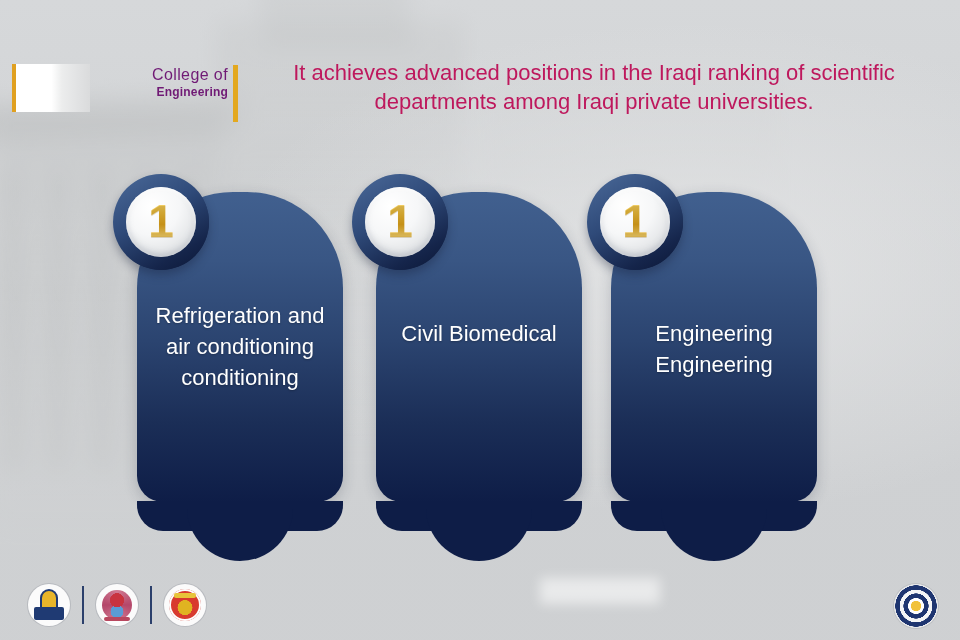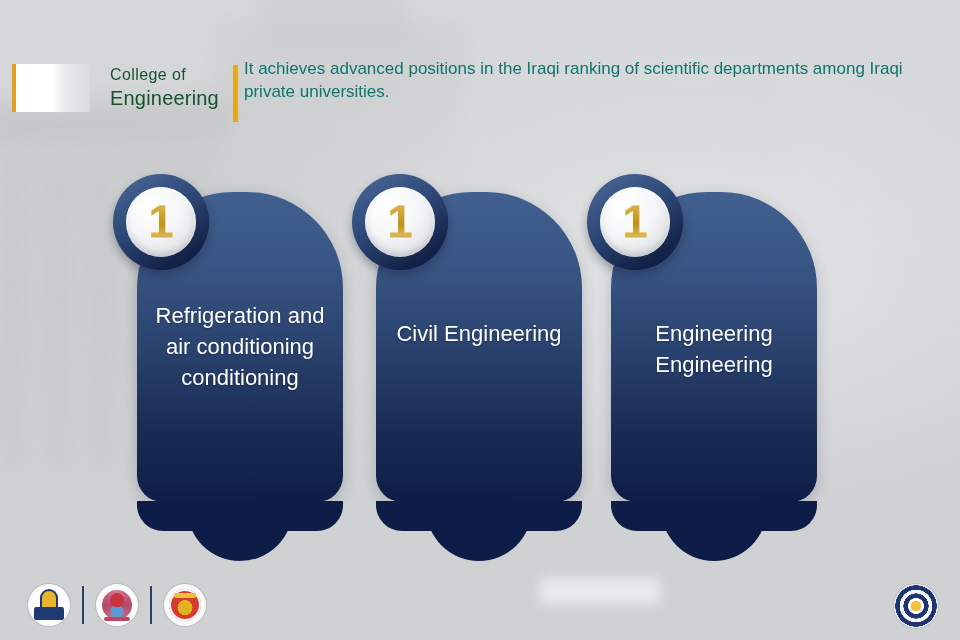--- a/index.html
+++ b/index.html
@@ -115,50 +115,52 @@
     height: 48px;
     background: linear-gradient(90deg, #ffffff 0%, #ffffff 48%, #eceded 62%, #e2e3e4 82%, #dadbdc 100%);
     border-left: 4px solid #e0a020;
     box-sizing: border-box;
   }
   .logo-text {
     position: absolute;
     left: 110px;
     top: 6px;
     width: 118px;
-    text-align: left;
-    color: #14532d;
+    text-align: right;
+    color: #701a75;
     line-height: 1.32;
   }
   .logo-text .l1 {
     font-size: 16px;
     letter-spacing: 0.4px;
     display: block;
   }
   .logo-text .l2 {
-    font-size: 20px;
+    font-size: 12px;
     letter-spacing: 0.2px;
     display: block;
+    font-weight: bold;
   }
   .gold-divider {
     position: absolute;
     left: 233px;
     top: 7px;
     width: 5px;
     height: 57px;
     background: #e3a81f;
   }
   .headline {
     position: absolute;
     left: 244px;
     top: 0px;
     width: 700px;
-    font-size: 17px;
+    font-size: 22px;
     line-height: 1.33;
-    color: #0f766e;
+    color: #be185d;
+    text-align: center;
   }
 
   
   .cards {
     position: absolute;
     left: 0;
     top: 0;
     width: 960px;
     height: 640px;
   }
@@ -423,21 +425,21 @@
 
     <div class="pin" style="left:376px; top:192px;">
       <div class="pin-body">
         <div class="badge">
           <div class="badge-ring">
             <div class="badge-inner">
               <span class="badge-num">1</span>
             </div>
           </div>
         </div>
-        <div class="pin-label two-line">Civil Engineering</div>
+        <div class="pin-label two-line">Civil Biomedical</div>
       </div>
       <div class="pin-tail-wrap">
         <div class="tail-l"></div>
         <div class="tail-r"></div>
         <div class="tail-center"></div>
       </div>
     </div>
 
     <div class="pin" style="left:611px; top:192px;">
       <div class="pin-body">

